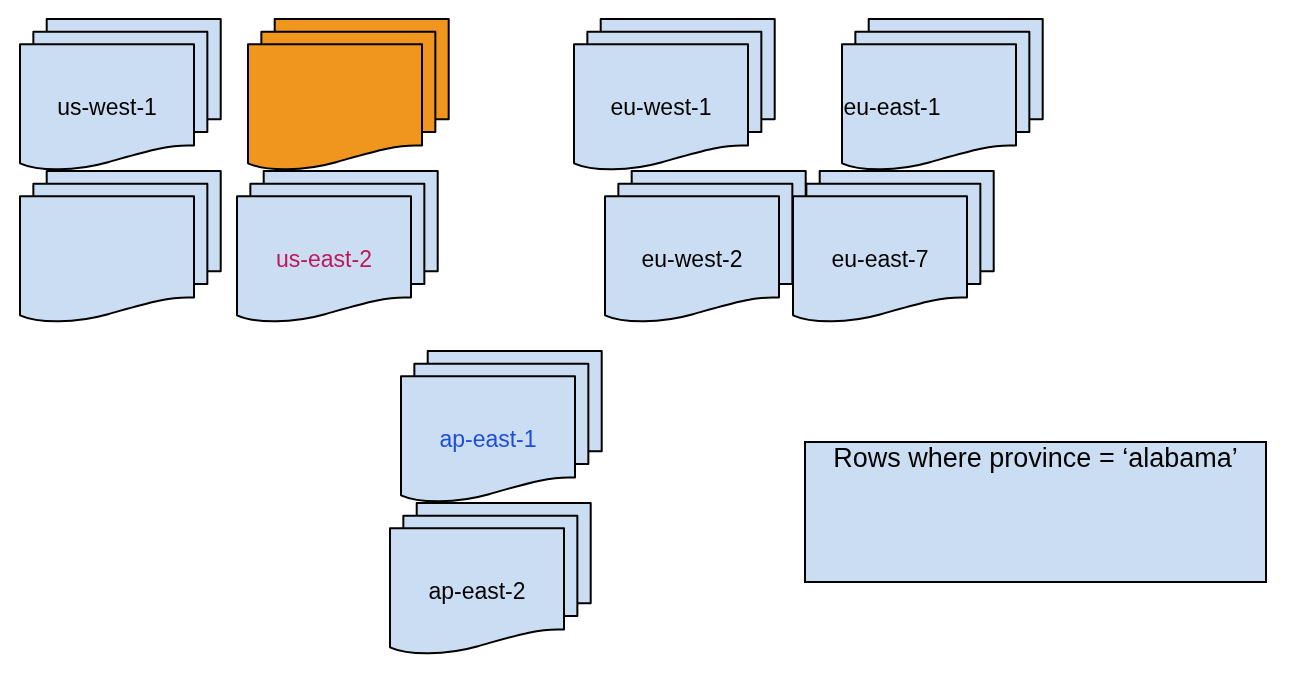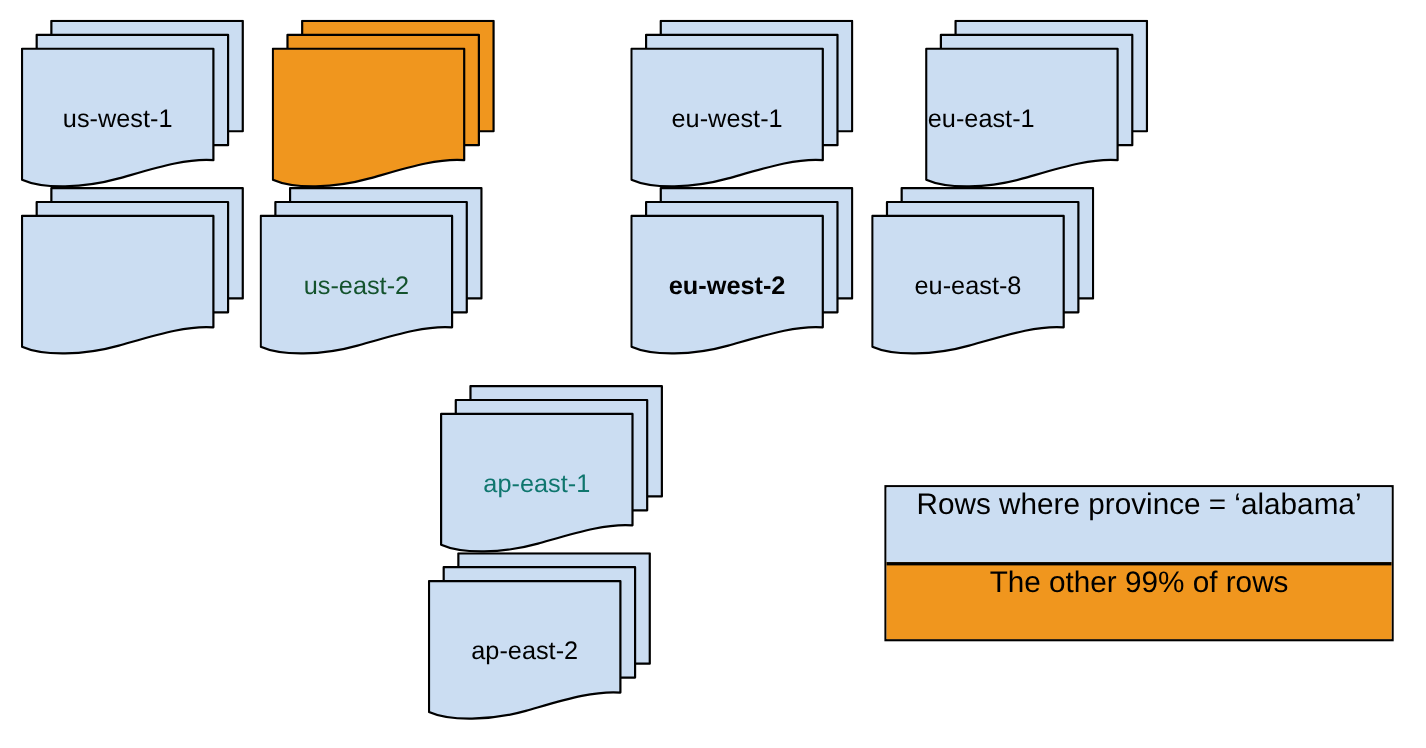--- a/index.html
+++ b/index.html
@@ -101,60 +101,57 @@
       <path class="pg" d="M 1 26.3 H 175 V 127.6 C 150 125.8 123 134.6 89 144.2 C 57 153.2 20 153.8 1 145.3 Z" fill="#cbddf2"></path>
     </svg>
   </div>
 
   <div class="stack" style="left: 236px; top: 170px;">
     <svg class="stack-svg" width="203" height="156" viewBox="0 0 203 156" xmlns="http://www.w3.org/2000/svg">
       <rect class="pg" x="27.7" y="1" width="174" height="100.3" fill="#cbddf2"></rect>
       <rect class="pg" x="14.35" y="13.65" width="174" height="100.3" fill="#cbddf2"></rect>
       <path class="pg" d="M 1 26.3 H 175 V 127.6 C 150 125.8 123 134.6 89 144.2 C 57 153.2 20 153.8 1 145.3 Z" fill="#cbddf2"></path>
     </svg>
-    <div class="stack-label" style="color: #14532d;">us-east-2</div>
+    <div class="stack-label" style="color: #be185d;">us-east-2</div>
   </div>
 
-  <div class="stack" style="left: 573px; top: 170px; font-weight: bold;">
+  <div class="stack" style="left: 604px; top: 170px;">
     <svg class="stack-svg" width="203" height="156" viewBox="0 0 203 156" xmlns="http://www.w3.org/2000/svg">
       <rect class="pg" x="27.7" y="1" width="174" height="100.3" fill="#cbddf2"></rect>
       <rect class="pg" x="14.35" y="13.65" width="174" height="100.3" fill="#cbddf2"></rect>
       <path class="pg" d="M 1 26.3 H 175 V 127.6 C 150 125.8 123 134.6 89 144.2 C 57 153.2 20 153.8 1 145.3 Z" fill="#cbddf2"></path>
     </svg>
     <div class="stack-label" style="color: rgb(0, 0, 0);">eu-west-2</div>
   </div>
 
   <div class="stack" style="left: 792px; top: 170px;">
     <svg class="stack-svg" width="203" height="156" viewBox="0 0 203 156" xmlns="http://www.w3.org/2000/svg">
       <rect class="pg" x="27.7" y="1" width="174" height="100.3" fill="#cbddf2"></rect>
       <rect class="pg" x="14.35" y="13.65" width="174" height="100.3" fill="#cbddf2"></rect>
       <path class="pg" d="M 1 26.3 H 175 V 127.6 C 150 125.8 123 134.6 89 144.2 C 57 153.2 20 153.8 1 145.3 Z" fill="#cbddf2"></path>
     </svg>
-    <div class="stack-label" style="color: rgb(0, 0, 0);">eu-east-8</div>
+    <div class="stack-label" style="color: rgb(0, 0, 0);">eu-east-7</div>
   </div>
 
   <div class="stack" style="left: 400px; top: 350px;">
     <svg class="stack-svg" width="203" height="156" viewBox="0 0 203 156" xmlns="http://www.w3.org/2000/svg">
       <rect class="pg" x="27.7" y="1" width="174" height="100.3" fill="#cbddf2"></rect>
       <rect class="pg" x="14.35" y="13.65" width="174" height="100.3" fill="#cbddf2"></rect>
       <path class="pg" d="M 1 26.3 H 175 V 127.6 C 150 125.8 123 134.6 89 144.2 C 57 153.2 20 153.8 1 145.3 Z" fill="#cbddf2"></path>
     </svg>
-    <div class="stack-label" style="color: #0f766e;">ap-east-1</div>
+    <div class="stack-label" style="color: #1d4ed8;">ap-east-1</div>
   </div>
 
   <div class="stack" style="left: 389px; top: 502px;">
     <svg class="stack-svg" width="203" height="156" viewBox="0 0 203 156" xmlns="http://www.w3.org/2000/svg">
       <rect class="pg" x="27.7" y="1" width="174" height="100.3" fill="#cbddf2"></rect>
       <rect class="pg" x="14.35" y="13.65" width="174" height="100.3" fill="#cbddf2"></rect>
       <path class="pg" d="M 1 26.3 H 175 V 127.6 C 150 125.8 123 134.6 89 144.2 C 57 153.2 20 153.8 1 145.3 Z" fill="#cbddf2"></path>
     </svg>
     <div class="stack-label" style="color: rgb(0, 0, 0);">ap-east-2</div>
   </div>
 </div>
   <div class="legend" style="left: 804px; top: 441px; width: 463px; height: 142px;">
       <div class="legend-row" style="background: rgb(203, 221, 242);">
         <span style="color: rgb(0, 0, 0);">Rows where province = ‘alabama’</span>
       </div>
-      <div class="legend-row" style="background: rgb(240, 150, 30);">
-        <span style="color: rgb(0, 0, 0);">The other 99% of rows</span>
-      </div>
     </div>
 </div>
 
 </body></html>

